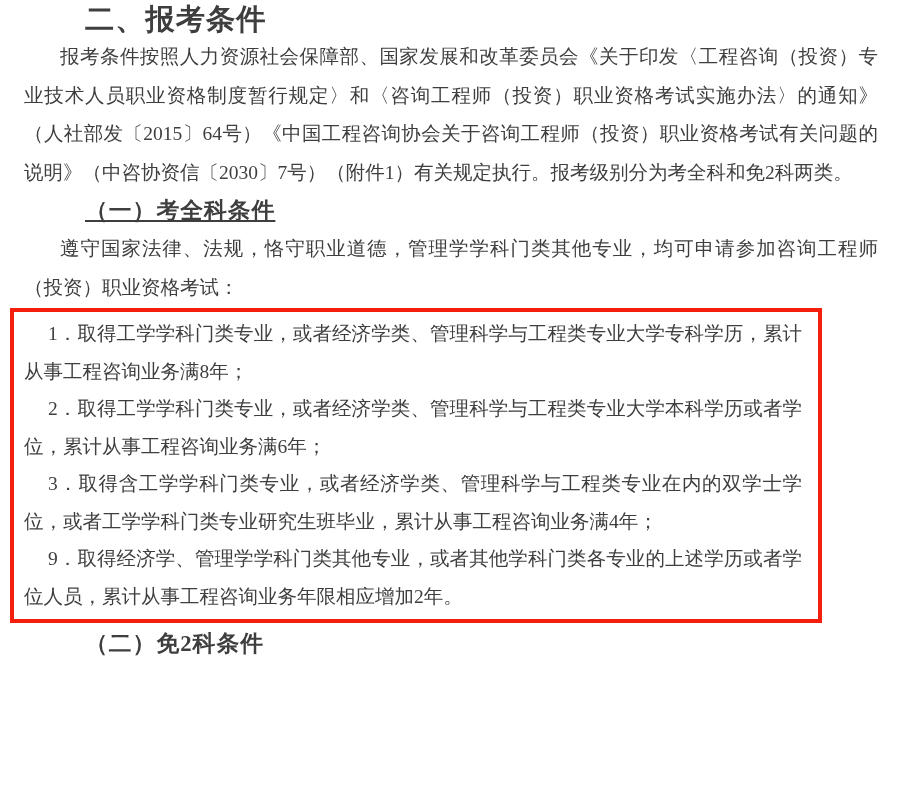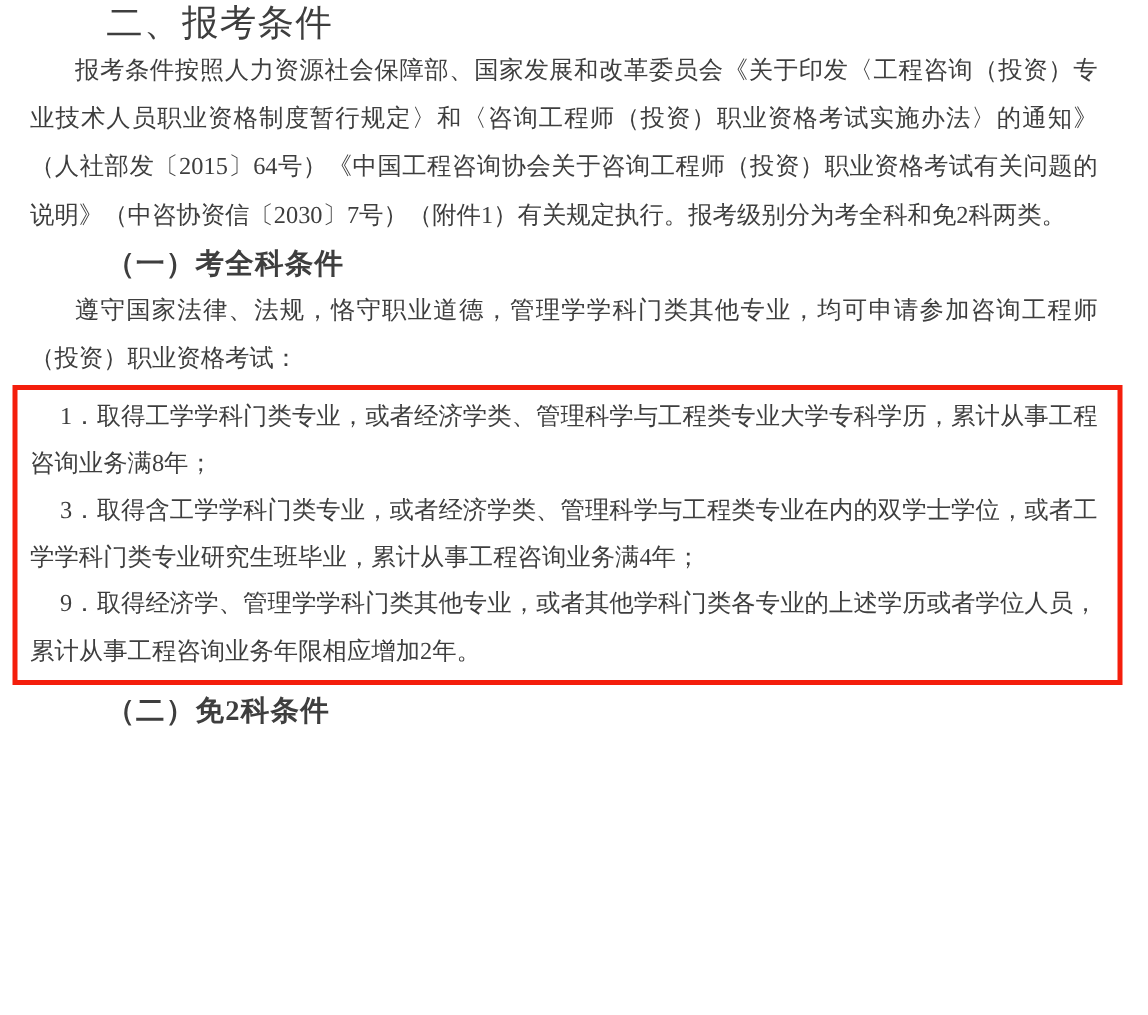--- a/index.html
+++ b/index.html
@@ -15,38 +15,39 @@
   }
   .doc {
     position: relative;
     width: 918px;
     height: 812px;
     color: #3e3e3e;
     font-size: 19.5px;
     line-height: 38.4px;
   }
   .title {
-    font-weight: normal;
+    font-weight: bold;
     margin: 0 40px 0 85px;
     letter-spacing: 1px;
   }
   .para {
     margin: 0 40px 0 24px;
     text-indent: 36px;
     text-align: justify;
   }
   .subheading {
     font-weight: bold;
     margin: 0 40px 0 85px;
     letter-spacing: 1px;
+    text-decoration: underline;
   }
   .highlight-box {
     box-sizing: border-box;
     margin: 1px 0 0 10px;
-    width: 888px;
+    width: 812px;
     border: 4px solid #f41e0c; 
     padding: 3px 16px 4px 10px;
   }
   .cond {
     margin: 0;
     text-indent: 24px;
     text-align: justify;
     line-height: 37.5px;
   }
   .next-heading {
@@ -63,19 +64,20 @@
   <h2 class="title">二、报考条件</h2>
 
   <p class="para">报考条件按照人力资源社会保障部、国家发展和改革委员会《关于印发〈工程咨询（投资）专业技术人员职业资格制度暂行规定〉和〈咨询工程师（投资）职业资格考试实施办法〉的通知》（人社部发〔2015〕64号）《中国工程咨询协会关于咨询工程师（投资）职业资格考试有关问题的说明》（中咨协资信〔2030〕7号）（附件1）有关规定执行。报考级别分为考全科和免2科两类。</p>
 
   <h3 class="subheading">（一）考全科条件</h3>
 
   <p class="para">遵守国家法律、法规，恪守职业道德，管理学学科门类其他专业，均可申请参加咨询工程师（投资）职业资格考试：</p>
 
   <div class="highlight-box" style="border-color: rgb(244, 30, 12);">
     <p class="cond">1．取得工学学科门类专业，或者经济学类、管理科学与工程类专业大学专科学历，累计从事工程咨询业务满8年；</p>
+    <p class="cond">2．取得工学学科门类专业，或者经济学类、管理科学与工程类专业大学本科学历或者学位，累计从事工程咨询业务满6年；</p>
     <p class="cond">3．取得含工学学科门类专业，或者经济学类、管理科学与工程类专业在内的双学士学位，或者工学学科门类专业研究生班毕业，累计从事工程咨询业务满4年；</p>
     <p class="cond">9．取得经济学、管理学学科门类其他专业，或者其他学科门类各专业的上述学历或者学位人员，累计从事工程咨询业务年限相应增加2年。</p>
   </div>
 
   <h3 class="next-heading">（二）免2科条件</h3>
 
 </div>
 
 </body></html>

